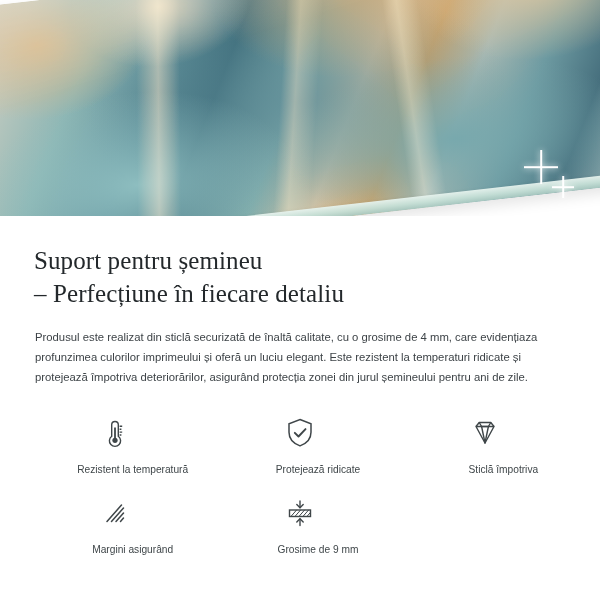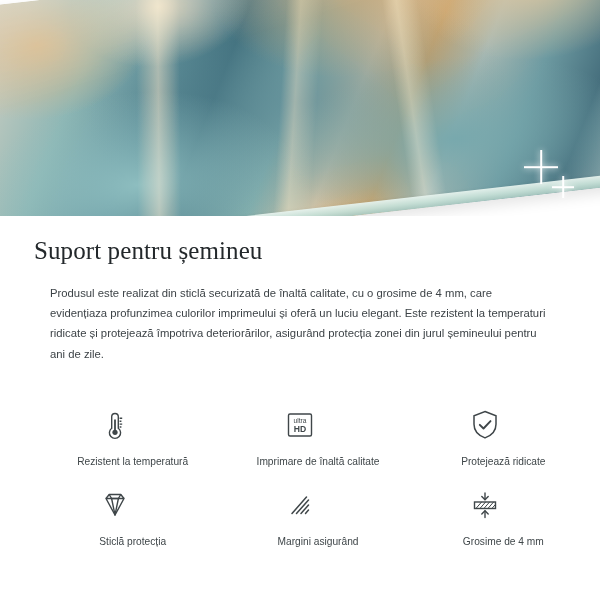--- a/index.html
+++ b/index.html
@@ -114,29 +114,29 @@
   
   .content {
     padding: 18px 34px 0 34px;
   }
   .title {
     font-family: "Liberation Serif", serif;
     font-size: 25px;
     line-height: 1.33;
     color: #23282b;
     font-weight: 400;
-    margin: 0 0 16px 0;
+    margin: 10px 0 16px 0;
     letter-spacing: 0.1px;
   }
   .title .line2 { display: block; }
   .paragraph {
     font-size: 11.3px;
     line-height: 1.78;
     color: #3d4347;
-    margin: 16px;
+    margin: 1px;
     max-width: 540px;
   }
 
   
   .features {
     display: grid;
     grid-template-columns: repeat(3, 1fr);
     row-gap: 14px;
     padding: 22px 22px 0 22px;
   }
@@ -174,69 +174,60 @@
       <div class="glass-edge"></div>
 
     </div>
     <div class="sparkle s1"></div>
     <div class="sparkle s2"></div>
   </div>
 
   <div class="content">
     <h1 class="title">
       <span>Suport pentru șemineu</span>
+      <span class="line2">– Perfecțiune în fiecare detaliu</span>
     </h1>
     <p class="paragraph">Produsul este realizat din sticlă securizată de înaltă calitate, cu o grosime de 4 mm, care evidențiaza profunzimea culorilor imprimeului și oferă un luciu elegant. Este rezistent la temperaturi ridicate și protejează împotriva deteriorărilor, asigurând protecția zonei din jurul șemineului pentru ani de zile.</p>
   </div>
 
   <div class="features">
 
     <div class="feature">
       <span class="feature-icon">
         <svg width="40" height="40" viewBox="0 0 40 40" fill="none" stroke="#3f4649" stroke-width="1.4">
           <path d="M20 8.5c-2 0-3.3 1.4-3.3 3.2v11.6a5.6 5.6 0 1 0 6.6 0V11.7c0-1.8-1.3-3.2-3.3-3.2z"></path>
           <circle cx="20" cy="27.3" r="2.6" fill="#3f4649" stroke="none"></circle>
           <path d="M20 25.2V14.6" stroke-width="1.8"></path>
           <path d="M24.6 13.3h2.6M24.6 16.2h1.8M24.6 19.1h2.6M24.6 22h1.8"></path>
         </svg>
       </span>
       <span class="feature-label">Rezistent la temperatură</span>
     </div>
 
-    <div class="feature">
-      <span class="feature-icon">
-        <svg width="40" height="40" viewBox="0 0 40 40" fill="none">
-          <rect x="8.5" y="9" width="23" height="22" rx="1.5" stroke="#3f4649" stroke-width="1.4"></rect>
-          <text x="20" y="18.4" text-anchor="middle" font-family="Liberation Sans, sans-serif" font-size="6.6" fill="#3f4649">ultra</text>
-          <text x="20" y="27.2" text-anchor="middle" font-family="Liberation Sans, sans-serif" font-size="8.6" font-weight="bold" fill="#3f4649">HD</text>
-        </svg>
-      </span>
-      <span class="feature-label">Imprimare de înaltă calitate</span>
-    </div>
 
     <div class="feature">
       <span class="feature-icon">
         <svg width="42" height="42" viewBox="0 0 42 42" fill="none">
           <path d="M21 7.5l11 4.2v8.6c0 6.5-4.6 11.3-11 13.6-6.4-2.3-11-7.1-11-13.6v-8.6L21 7.5z" stroke="#3f4649" stroke-width="1.5" fill="none"></path>
           <path d="M15.8 20.8l3.7 3.7 7-7.4" stroke="#3f4649" stroke-width="1.9" stroke-linecap="round" stroke-linejoin="round"></path>
         </svg>
       </span>
       <span class="feature-label">Protejează ridicate</span>
     </div>
 
     <div class="feature">
       <span class="feature-icon">
         <svg width="42" height="42" viewBox="0 0 42 42" fill="none" stroke="#3f4649" stroke-width="1.4" stroke-linejoin="round">
           <path d="M12 14.5h18L21 31 12 14.5z"></path>
           <path d="M12 14.5l3.2-4h11.6l3.2 4"></path>
           <path d="M15.2 10.5L17.6 14.5 21 31 24.4 14.5 26.8 10.5"></path>
           <path d="M17.6 14.5h6.8"></path>
         </svg>
       </span>
-      <span class="feature-label">Sticlă protecția</span>
+      <span class="feature-label">Sticlă împotriva</span>
     </div>
 
     <div class="feature">
       <span class="feature-icon">
         <svg width="42" height="42" viewBox="0 0 42 42" fill="none" stroke="#3f4649" stroke-width="1.5" stroke-linecap="round">
           <path d="M13 29.5L27.5 13"></path>
           <path d="M17.5 29.5L29.5 16"></path>
           <path d="M22 29.5L29.5 21"></path>
           <path d="M26.5 29.5L29.5 26"></path>
         </svg>
@@ -248,17 +239,17 @@
       <span class="feature-icon">
         <svg width="42" height="42" viewBox="0 0 42 42" fill="none" stroke="#3f4649" stroke-width="1.4" stroke-linecap="round">
           <path d="M21 9v6.5"></path>
           <path d="M17.8 12.6L21 15.8 24.2 12.6"></path>
           <rect x="10.5" y="18" width="21" height="6.5" stroke="#3f4649" stroke-width="1.4" fill="none"></rect>
           <path d="M12 24.4l5.5-6.3M16 24.4l5.5-6.3M20 24.4l5.5-6.3M24 24.4l5.5-6.3M28 24.4l3.2-3.7" stroke-width="1"></path>
           <path d="M21 33.5V27"></path>
           <path d="M17.8 29.9L21 26.7 24.2 29.9"></path>
         </svg>
       </span>
-      <span class="feature-label">Grosime de 4 mm</span>
+      <span class="feature-label">Grosime de 9 mm</span>
     </div>
 
   </div>
 </div>
 
 </body></html>

